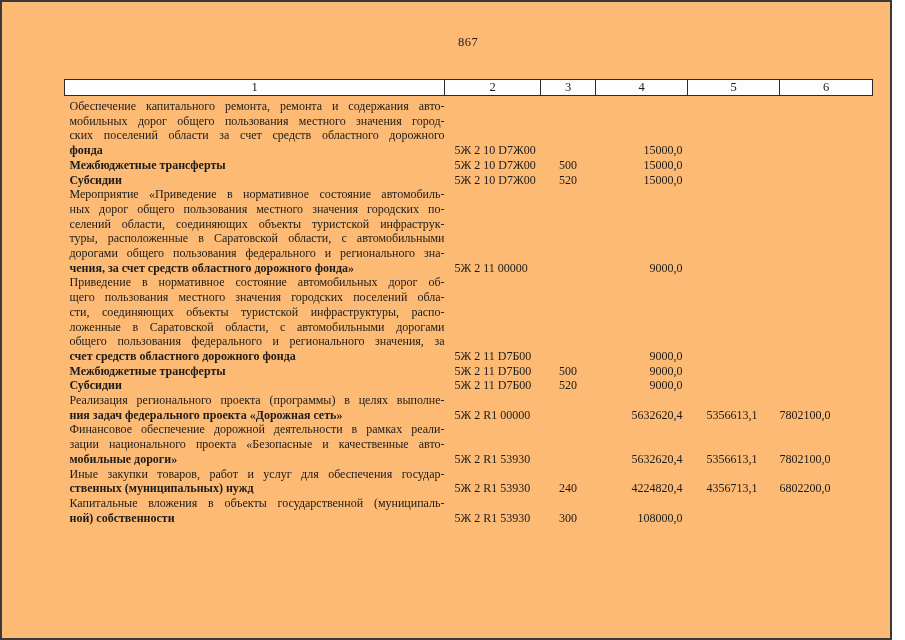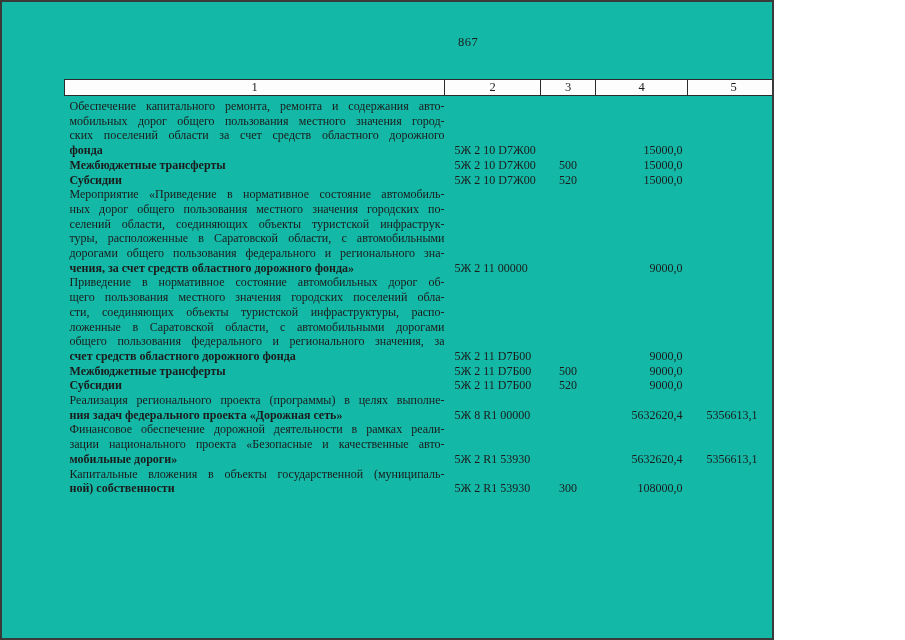--- a/index.html
+++ b/index.html
@@ -1,21 +1,21 @@
 <!DOCTYPE html>
 <html lang="ru"><head>
 <meta charset="utf-8">
 <style>
   html, body { margin: 0; padding: 0; background: #ffffff; }
   .sheet {
     position: relative;
-    width: 774px;
+    width: 892px;
     height: 640px;
     box-sizing: border-box;
-    background: #14b8a6;
+    background: #fdba74;
     border: 2px solid #3a3a3a;
     font-family: "Liberation Serif", "DejaVu Serif", serif;
     color: #1b1b1b;
     overflow: hidden;
   }
   .pagenum {
     position: absolute;
     top: 33px;
     left: 62px;
     width: 808px;
@@ -165,37 +165,48 @@
         <td class="c3">520</td>
         <td class="c4">9000,0</td>
         <td class="c5"></td>
         <td class="c6"></td>
       </tr>
       <tr>
         <td class="c1">
             <div class="tl">Реализация регионального проекта (программы) в целях выполне-</div>
             <div class="tl">ния задач федерального проекта «Дорожная сеть»</div>
           </td>
-        <td class="c2">5Ж 8 R1 00000</td>
+        <td class="c2">5Ж 2 R1 00000</td>
         <td class="c3"></td>
         <td class="c4">5632620,4</td>
         <td class="c5">5356613,1</td>
         <td class="c6">7802100,0</td>
       </tr>
       <tr>
         <td class="c1">
             <div class="tl">Финансовое обеспечение дорожной деятельности в рамках реали-</div>
             <div class="tl">зации национального проекта «Безопасные и качественные авто-</div>
             <div class="tl">мобильные дороги»</div>
           </td>
         <td class="c2">5Ж 2 R1 53930</td>
         <td class="c3"></td>
         <td class="c4">5632620,4</td>
         <td class="c5">5356613,1</td>
         <td class="c6">7802100,0</td>
+      </tr>
+      <tr>
+        <td class="c1">
+            <div class="tl">Иные закупки товаров, работ и услуг для обеспечения государ-</div>
+            <div class="tl">ственных (муниципальных) нужд</div>
+          </td>
+        <td class="c2">5Ж 2 R1 53930</td>
+        <td class="c3">240</td>
+        <td class="c4">4224820,4</td>
+        <td class="c5">4356713,1</td>
+        <td class="c6">6802200,0</td>
       </tr>
       <tr>
         <td class="c1">
             <div class="tl">Капитальные вложения в объекты государственной (муниципаль-</div>
             <div class="tl">ной) собственности</div>
           </td>
         <td class="c2">5Ж 2 R1 53930</td>
         <td class="c3">300</td>
         <td class="c4">108000,0</td>
         <td class="c5"></td>

